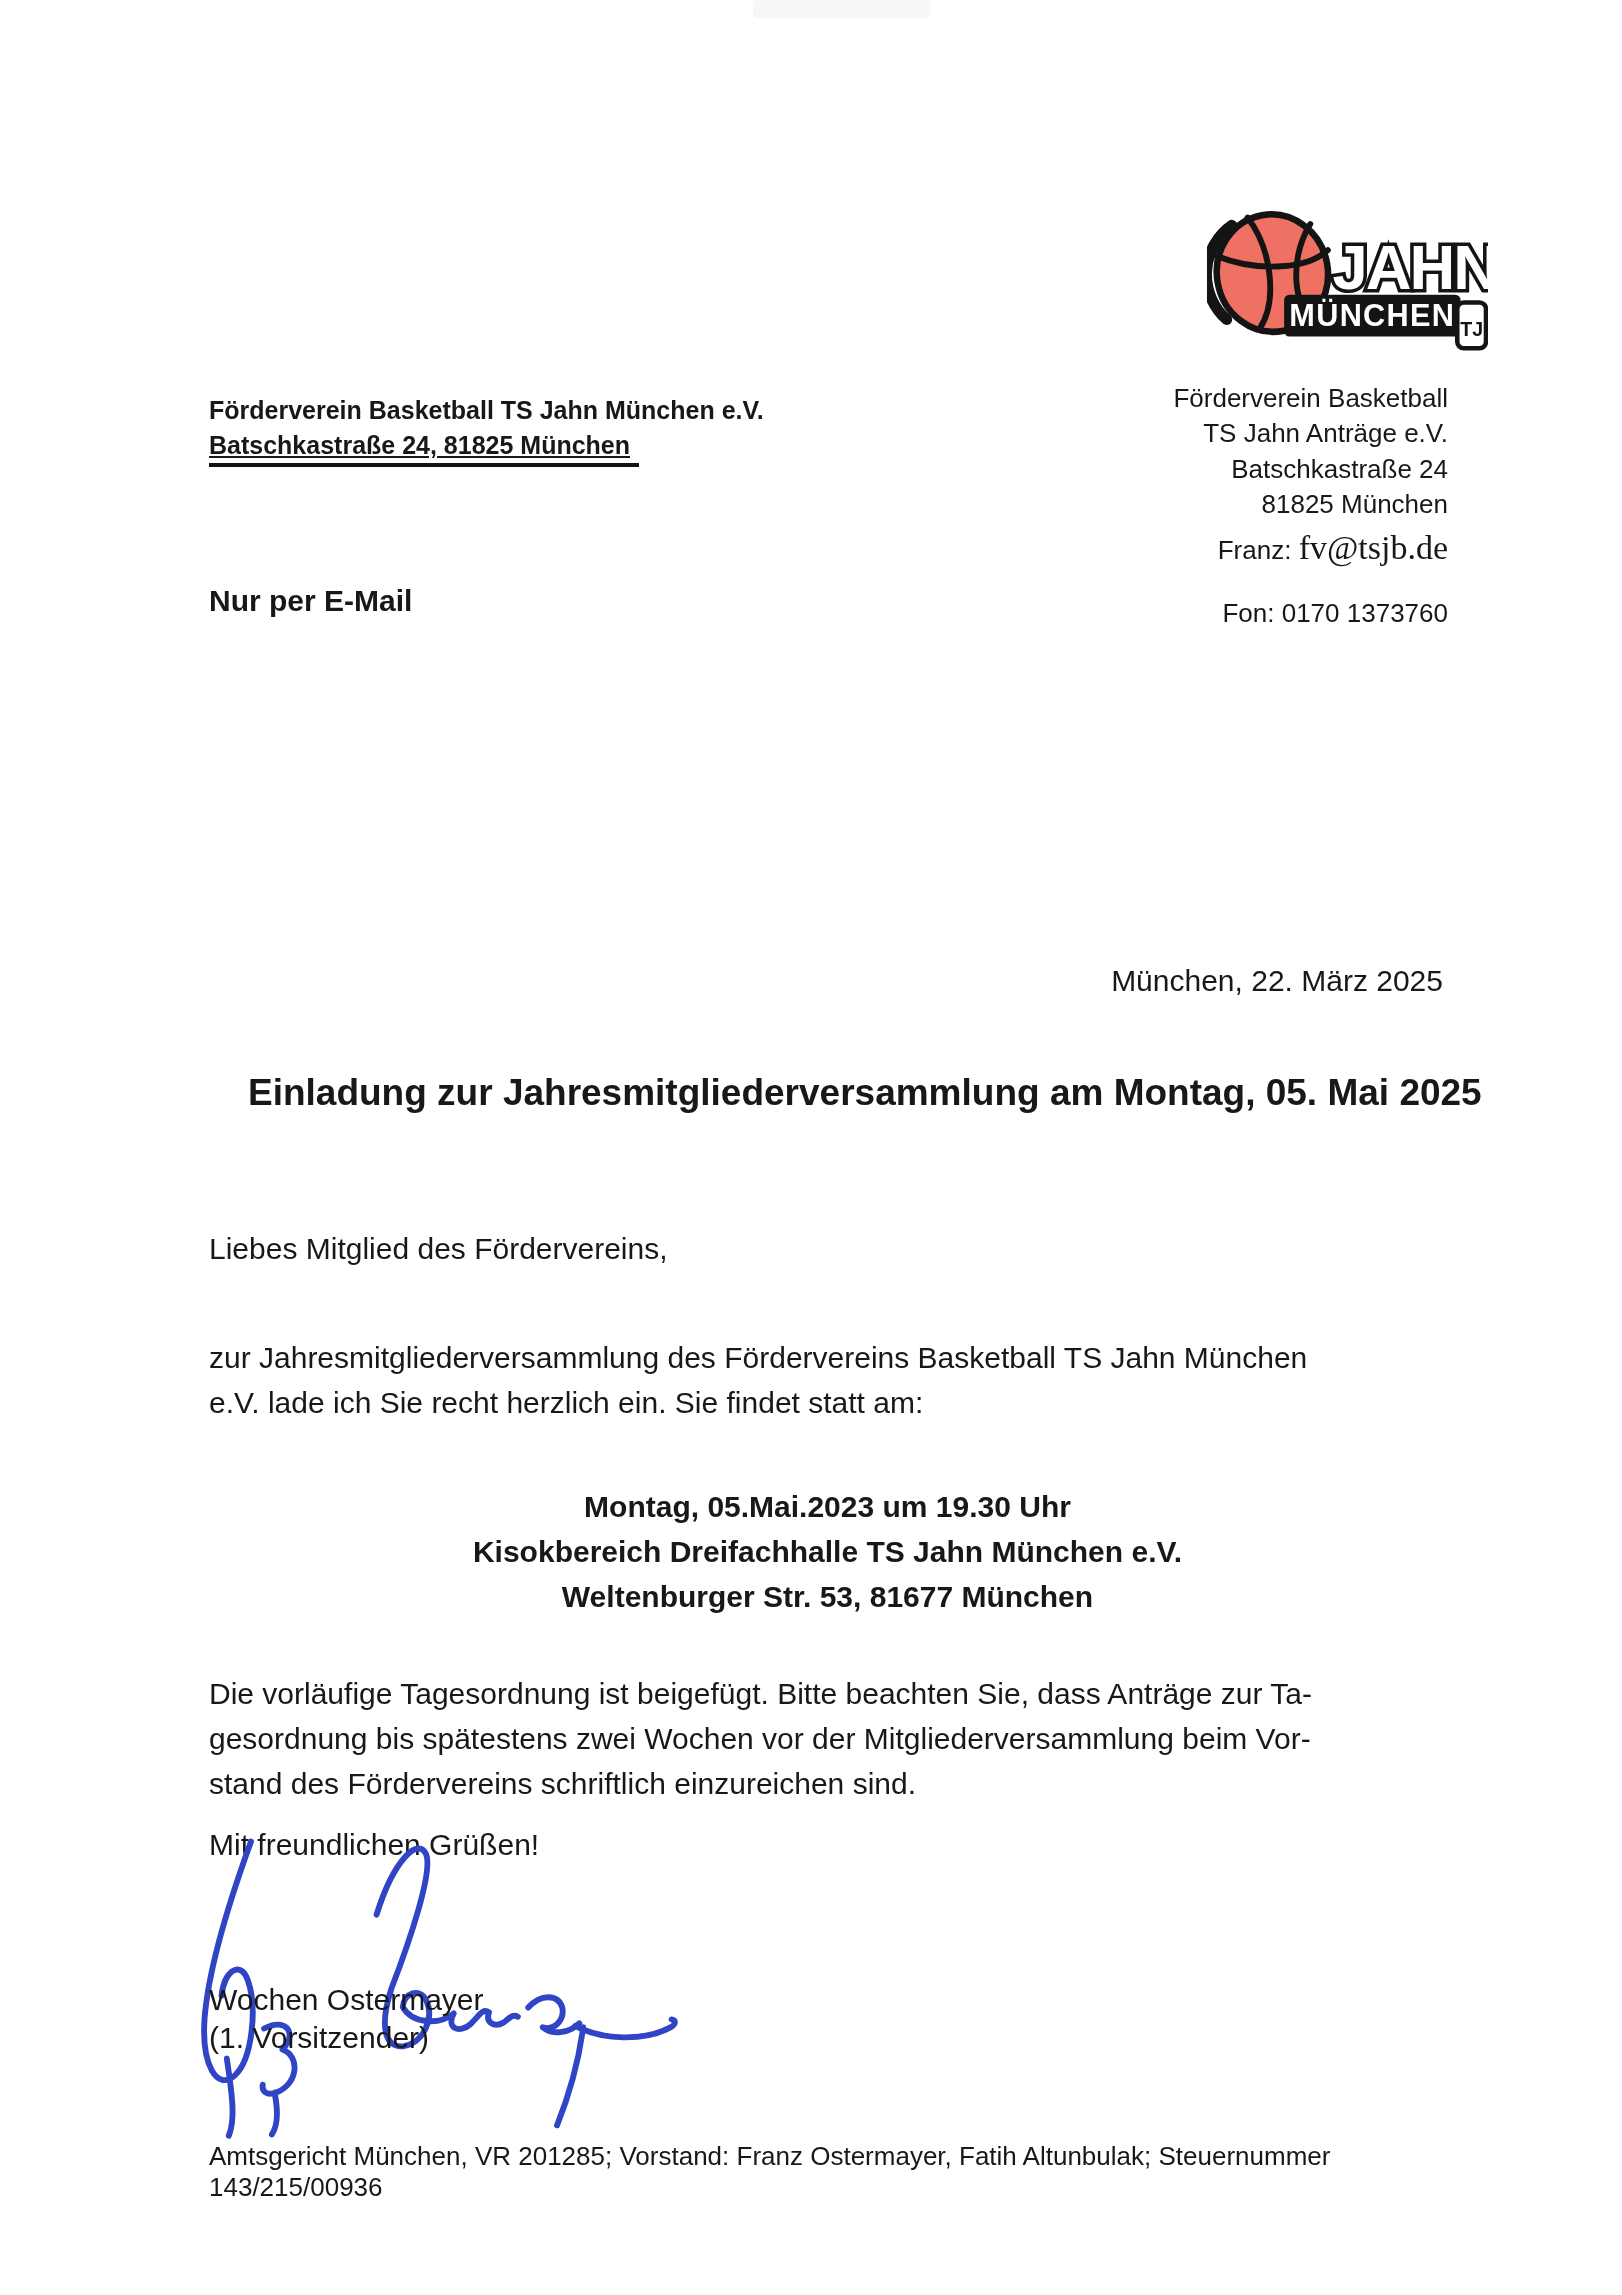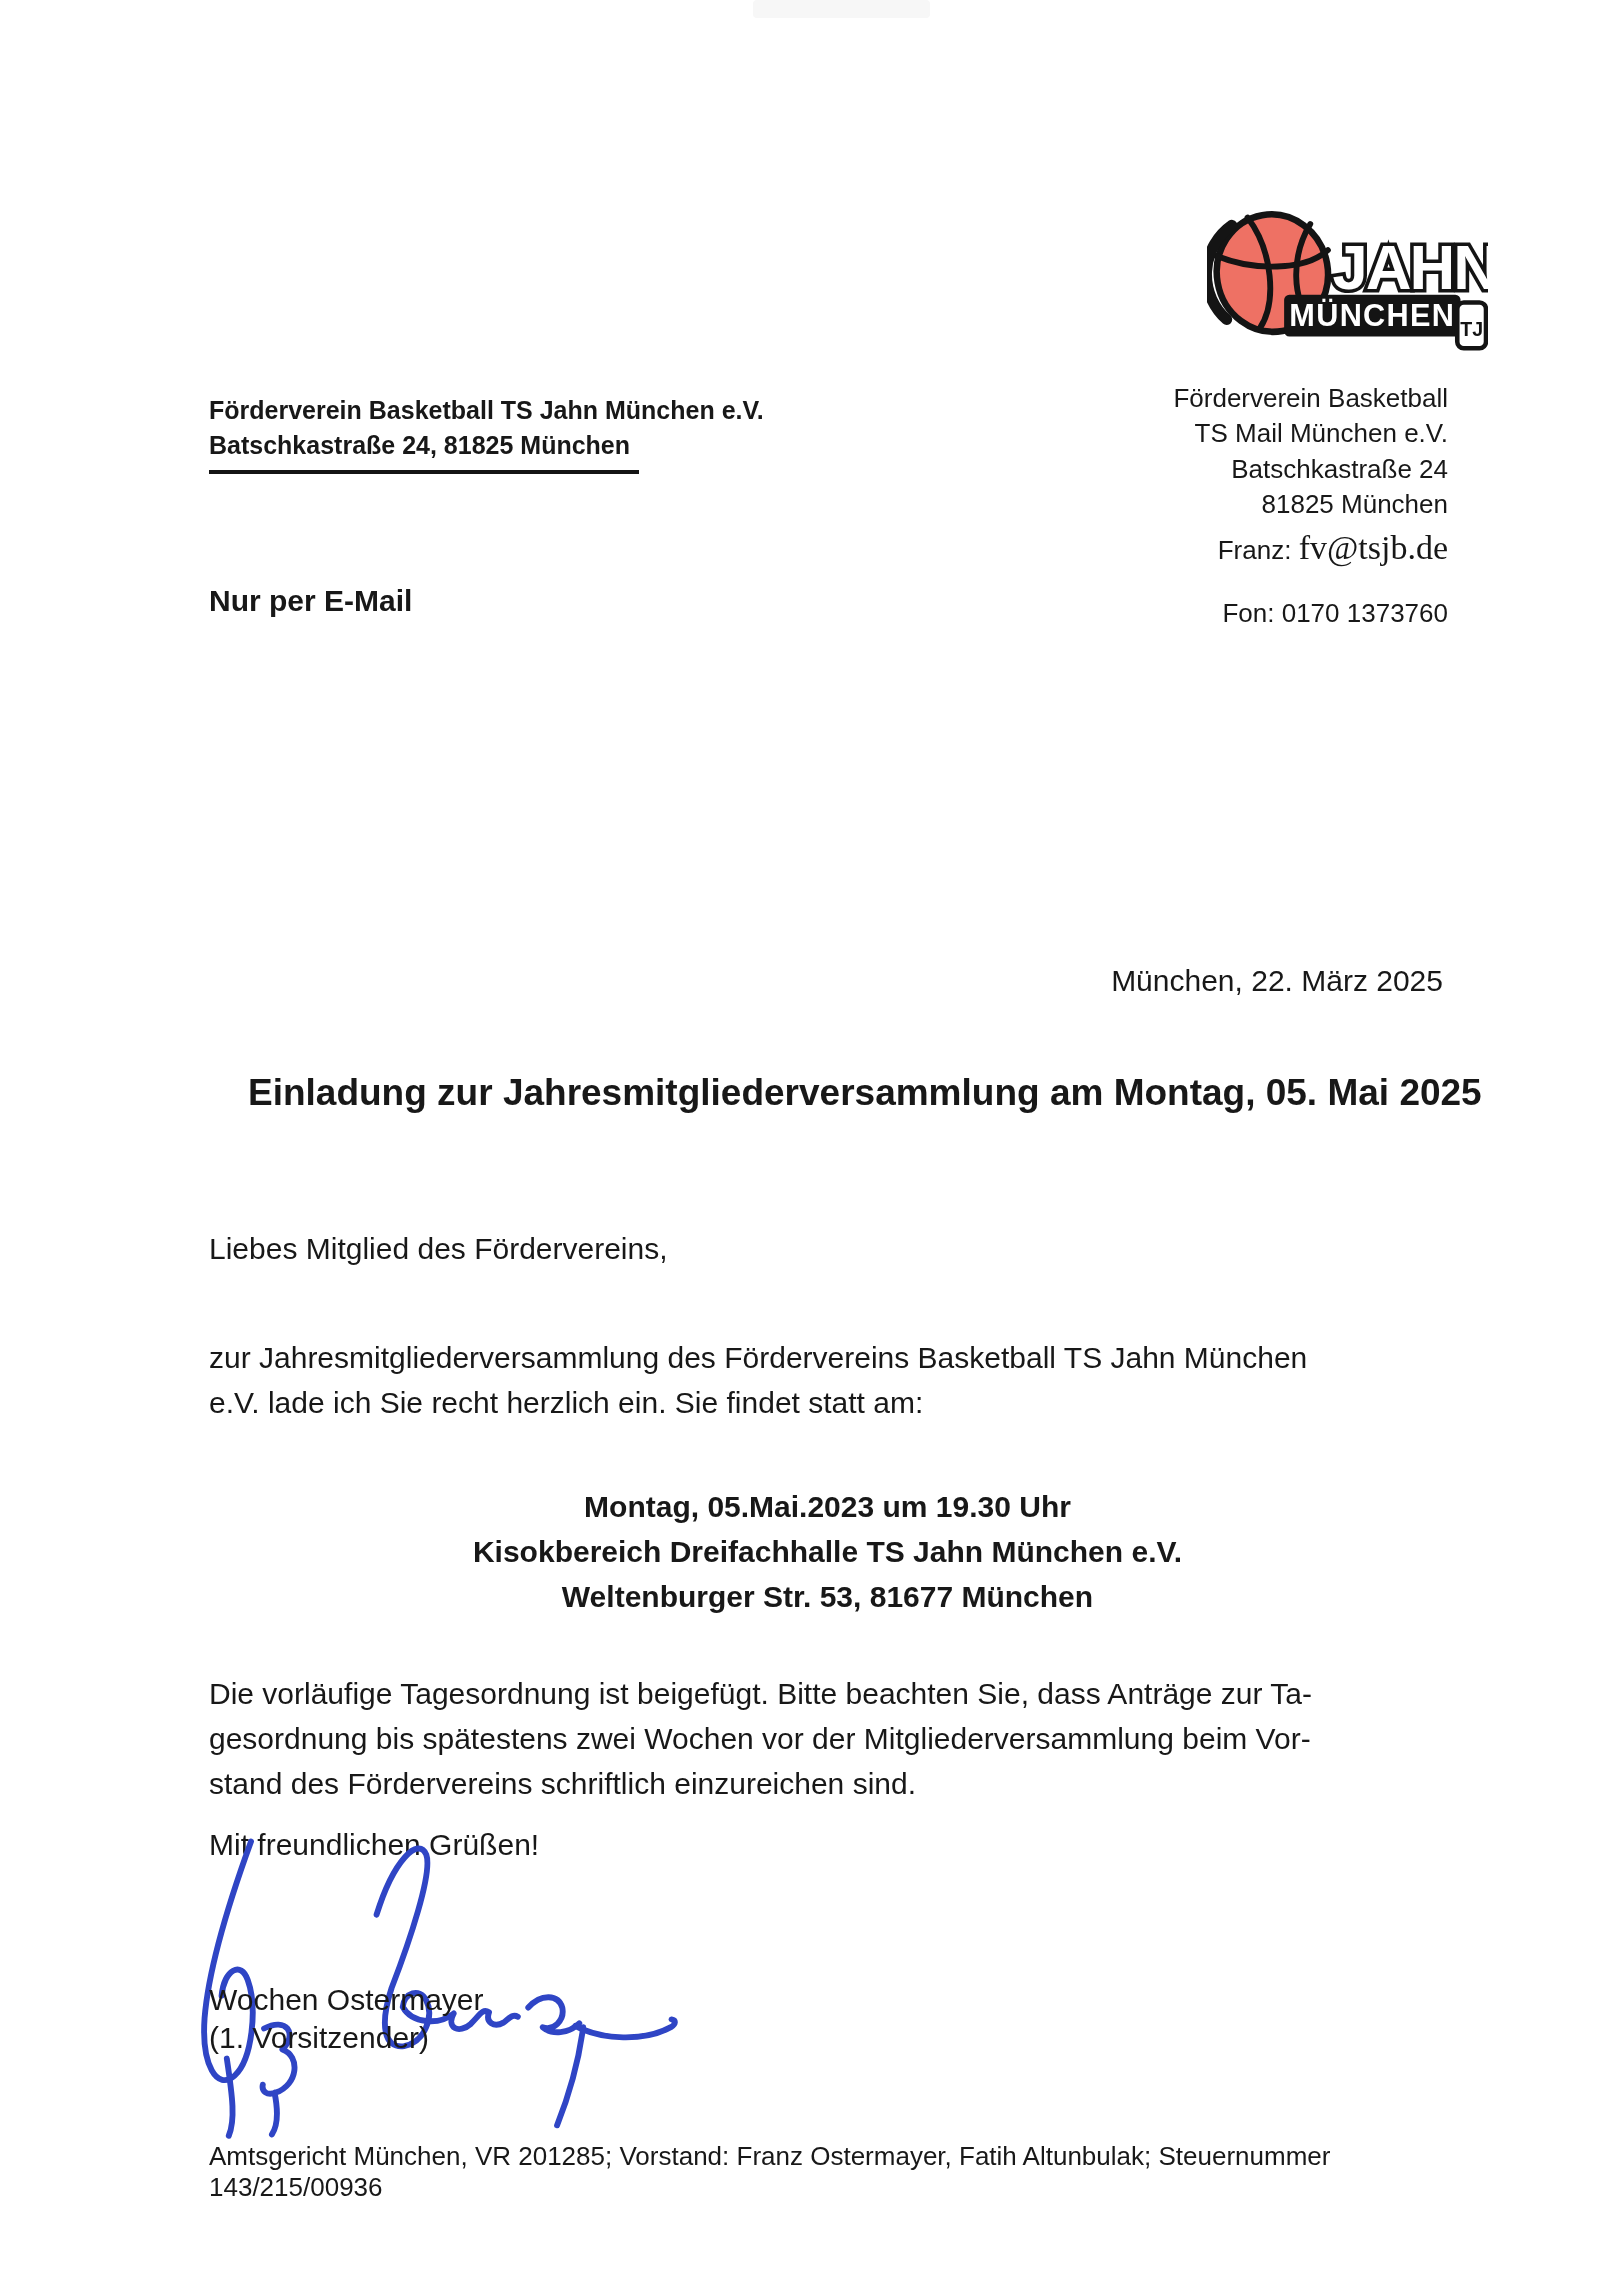--- a/index.html
+++ b/index.html
@@ -19,21 +19,21 @@
   }
   
   .logo{left:1207px;top:211px;width:281px;height:147px;}
   .sender{
     left:209px;top:393px;
     font-size:25px;font-weight:bold;line-height:1.38;
   }
   .sender .u{
     display:inline-block;
     border-bottom:4.6px solid #141414;
-    padding-right:9.2px;padding-bottom:8px;
+    padding-right:9.2px;padding-bottom:1px;text-decoration:underline;
   }
   .contact{
     right:175px;top:381px;
     text-align:right;
     font-size:26px;line-height:1.36;
   }
   .contact .mail-line{margin-top:2.6px;}
   .contact .mail-value{
     font-family:"Liberation Serif",serif;
     font-size:34px;
@@ -89,21 +89,21 @@
     </g>
   </svg>
 
   <div class="abs sender">
     <div>Förderverein Basketball TS Jahn München e.V.</div>
     <div><span class="u">Batschkastraße 24, 81825 München</span></div>
   </div>
 
   <div class="abs contact">
     <div>Förderverein Basketball</div>
-    <div>TS Mail München e.V.</div>
+    <div>TS Jahn Anträge e.V.</div>
     <div>Batschkastraße 24</div>
     <div>81825 München</div>
     <div class="mail-line">
       <span>Franz:</span>
       <span class="mail-value">fv@tsjb.de</span>
     </div>
     <div class="fon-line">Fon: 0170 1373760</div>
   </div>
 
   <div class="abs delivery">Nur per E-Mail</div>

